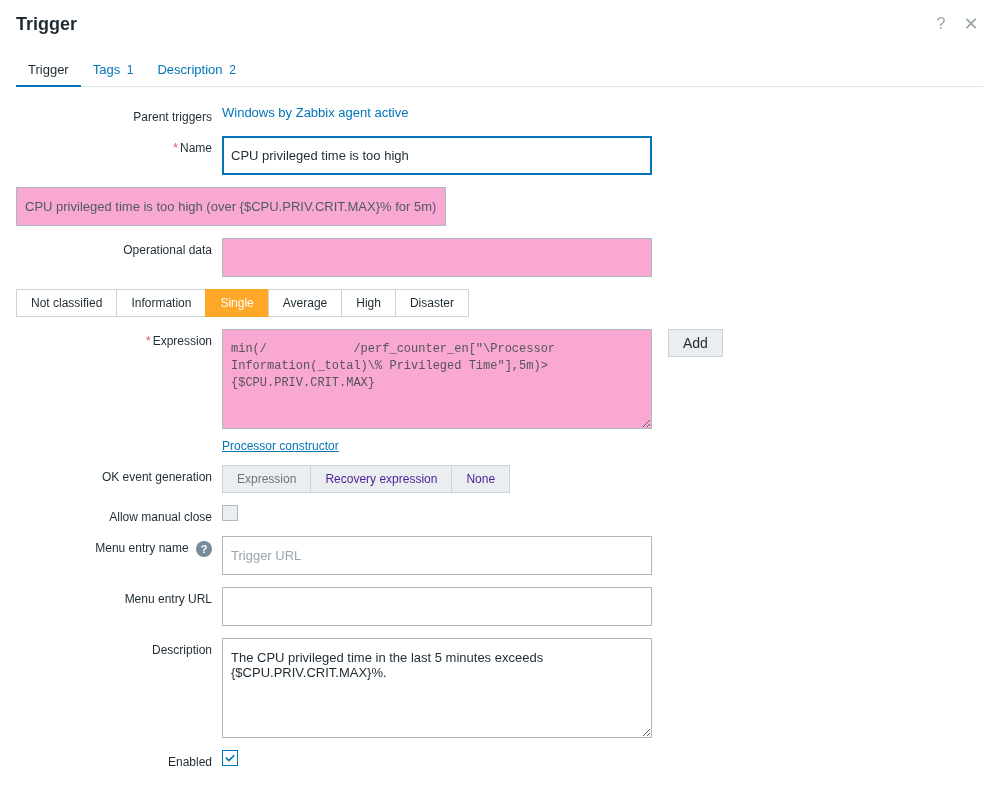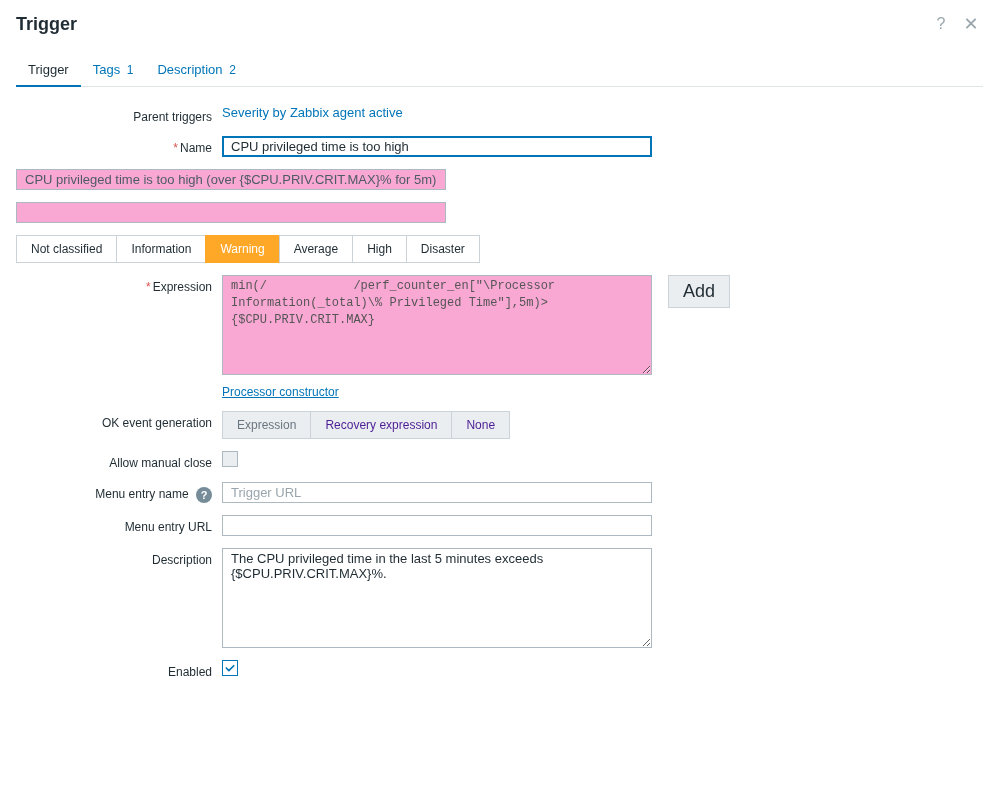--- a/index.html
+++ b/index.html
@@ -64,21 +64,21 @@
     color: #1f2c33;
   }
   .req { color: #d9534f; margin-right: 2px;}
   .field-col { flex: 1; display: flex; align-items: flex-start; }
   a.link { color: #0275b8; text-decoration: none; }
   input.text-input, textarea.text-area {
     font-family: Arial, Helvetica, sans-serif;
     font-size: 13px;
     border: 1px solid #acb9c0;
     background: #fff;
-    padding: 2px 8px;
+    padding: 11px 8px;
     width: 430px;
     outline: none;
     color: #1f2c33;
   }
   input.text-input::placeholder, textarea.text-area::placeholder { color: #9aa6ad; }
   input.focused { border-color: #0275b8; box-shadow: 0 0 0 1px #0275b8 inset; }
   input.readonly, textarea.readonly {
     background: #f9a8d4;
     color: #4f5b63;
   }
@@ -88,21 +88,21 @@
     line-height: 1.4;
     resize: both;
     height: 100px;
     color: #555;
   }
   textarea.desc { height: 100px; resize: both; }
   .btn-add {
     background: #ebeef0;
     border: 1px solid #ccd3d8;
     color: #1f2c33;
-    font-size: 18px;
+    font-size: 14px;
     padding: 5px 14px;
     margin-left: 16px;
     cursor: pointer;
     text-align: center;
   }
   .seg-group { display: inline-flex; }
   .seg {
     border: 1px solid #ccd3d8;
     padding: 6px 14px;
     font-size: 12px;
@@ -152,49 +152,50 @@
     <span>Description</span>
     <span class="tab-count">2</span>
   </div>
 </div>
 
 <div class="form-area">
 
   <div class="row">
     <div class="label-col">Parent triggers</div>
     <div class="field-col">
-        <a href="#" class="link">Severity by Zabbix agent active</a>
+        <a href="#" class="link">Windows by Zabbix agent active</a>
       </div>
   </div>
 
   <div class="row">
     <div class="label-col"><span class="req">*</span><span>Name</span></div>
     <div class="field-col">
         <input class="text-input focused" value="CPU privileged time is too high" style="">
       </div>
   </div>
 
   <div class="row">
     <div class="field-col">
         <input class="text-input readonly" readonly="" value="CPU privileged time is too high (over {$CPU.PRIV.CRIT.MAX}% for 5m)" style="">
       </div>
   </div>
 
   <div class="row">
+    <div class="label-col">Operational data</div>
     <div class="field-col">
         <input class="text-input readonly" readonly="" value="" style="">
       </div>
   </div>
 
   <div class="row">
     <div class="field-col">
       <div class="seg-group">
         <div class="seg">Not classified</div>
         <div class="seg">Information</div>
-        <div class="seg active-warn">Warning</div>
+        <div class="seg active-warn">Single</div>
         <div class="seg">Average</div>
         <div class="seg">High</div>
         <div class="seg">Disaster</div>
       </div>
     </div>
   </div>
 
   <div class="row">
     <div class="label-col"><span class="req">*</span><span>Expression</span></div>
     <div class="field-col" style="flex-direction:column;">

